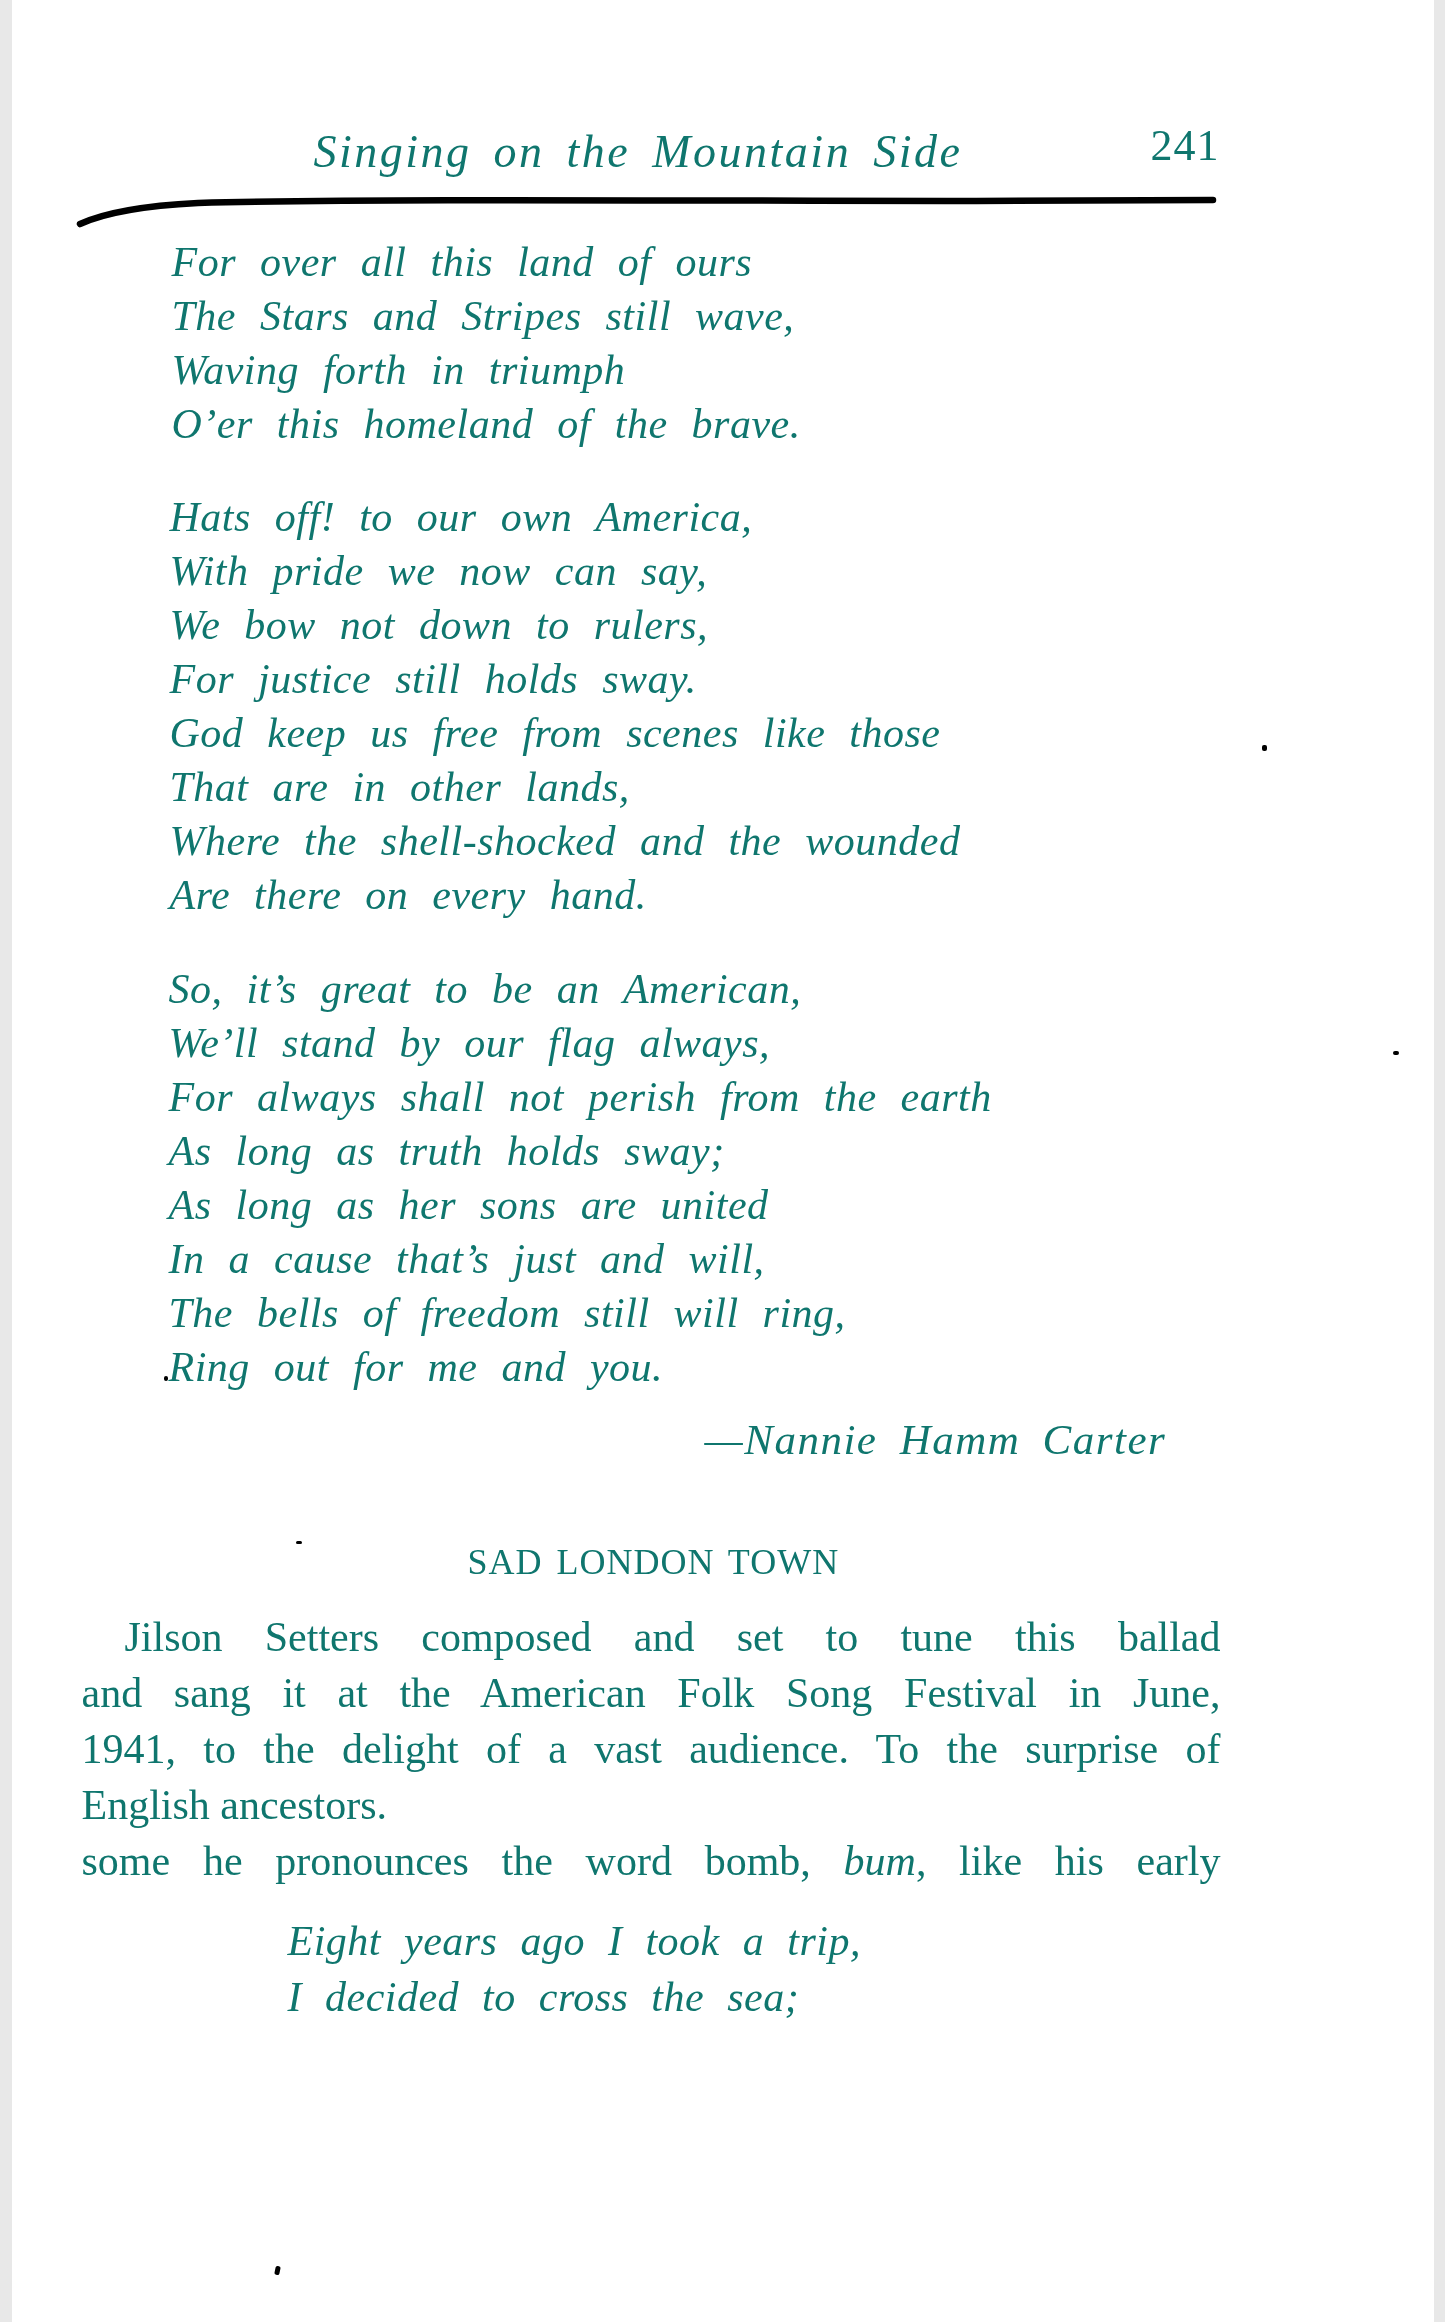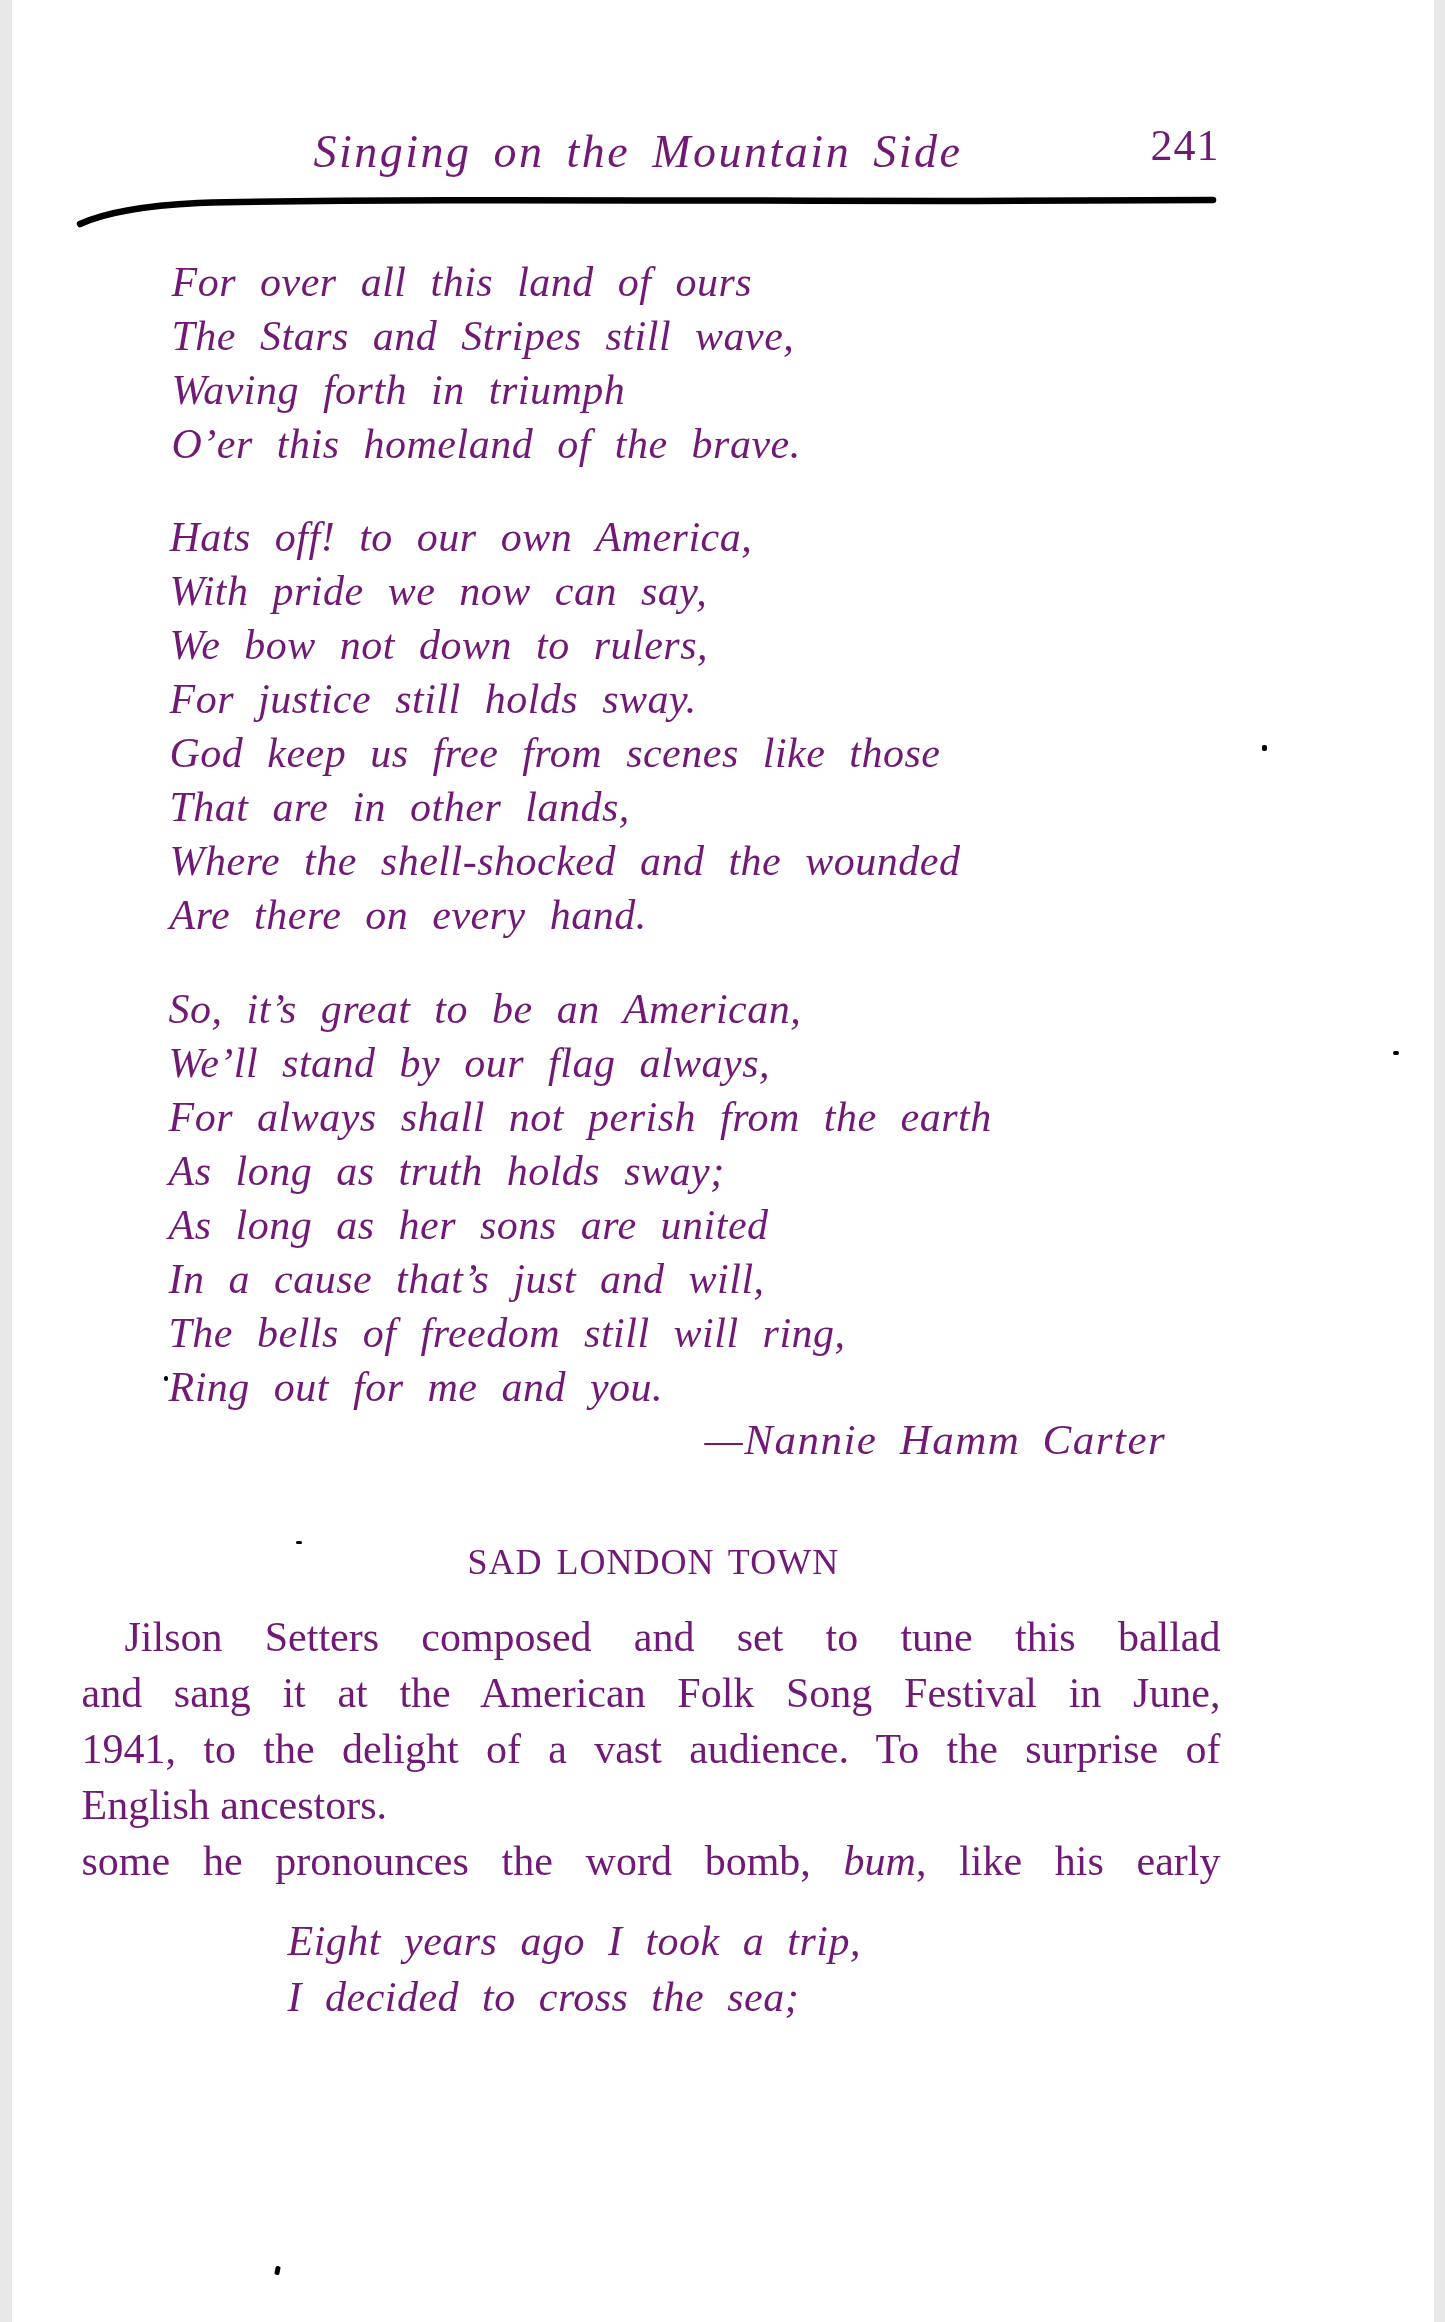--- a/index.html
+++ b/index.html
@@ -2,21 +2,21 @@
 <html><head>
 <meta charset="utf-8">
 <style>
   html, body { margin: 0; padding: 0; background: #e8e8e8; }
   .page {
     position: relative;
     width: 1422px;
     height: 2322px;
     margin: 0 auto;
     background: #ffffff;
-    color: #701a75;
+    color: #0f766e;
     font-family: "Liberation Serif", "DejaVu Serif", serif;
     overflow: hidden;
   }
 
   
   .running-title {
     position: absolute;
     left: 302px;
     top: 125px;
     font-style: italic;
@@ -43,21 +43,20 @@
 
   
   .stanza {
     position: absolute;
     font-style: italic;
     font-size: 42px;
     line-height: 54px;
     letter-spacing: 0.5px;
     word-spacing: 13px;
     white-space: nowrap;
-    margin-top: 20px;
   }
   #stanza-1 { left: 160px; top: 235px; }
   #stanza-2 { left: 158px; top: 490px; }
   #stanza-3 { left: 157px; top: 962px; }
 
   .attribution {
     position: absolute;
     left: 693px;
     top: 1415px;
     font-style: italic;

